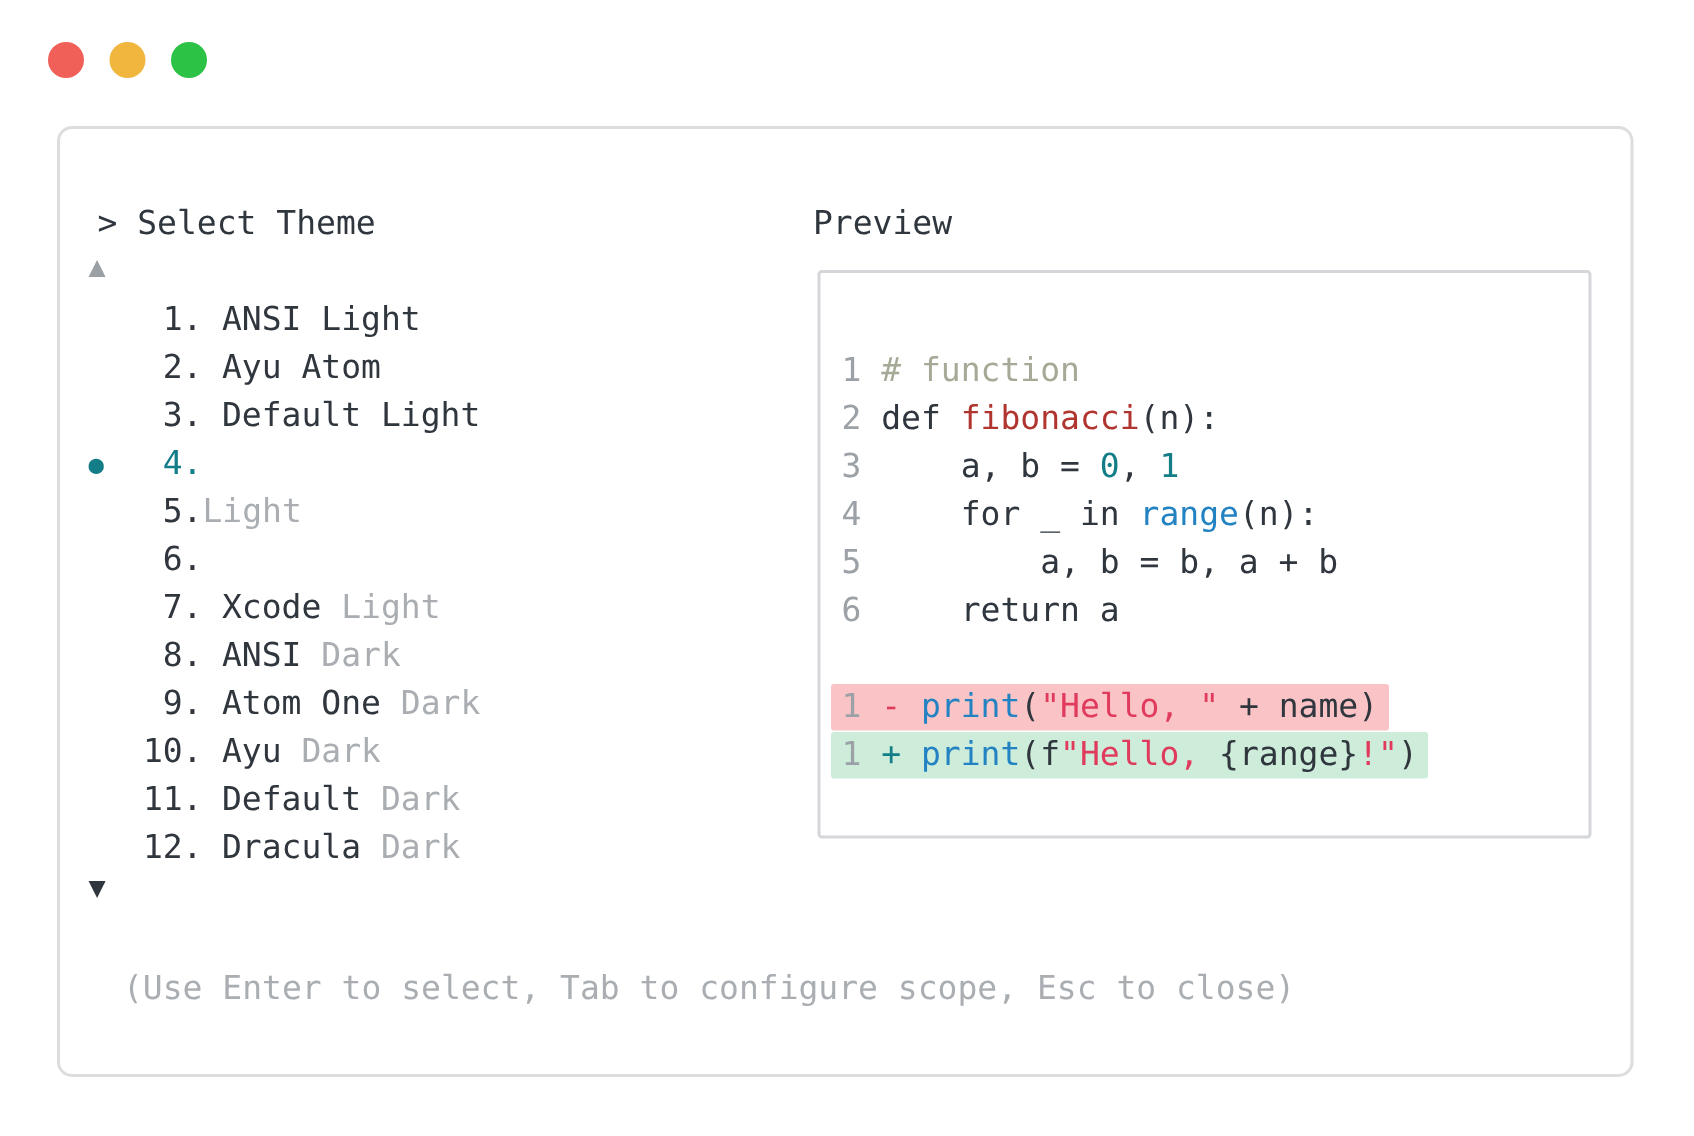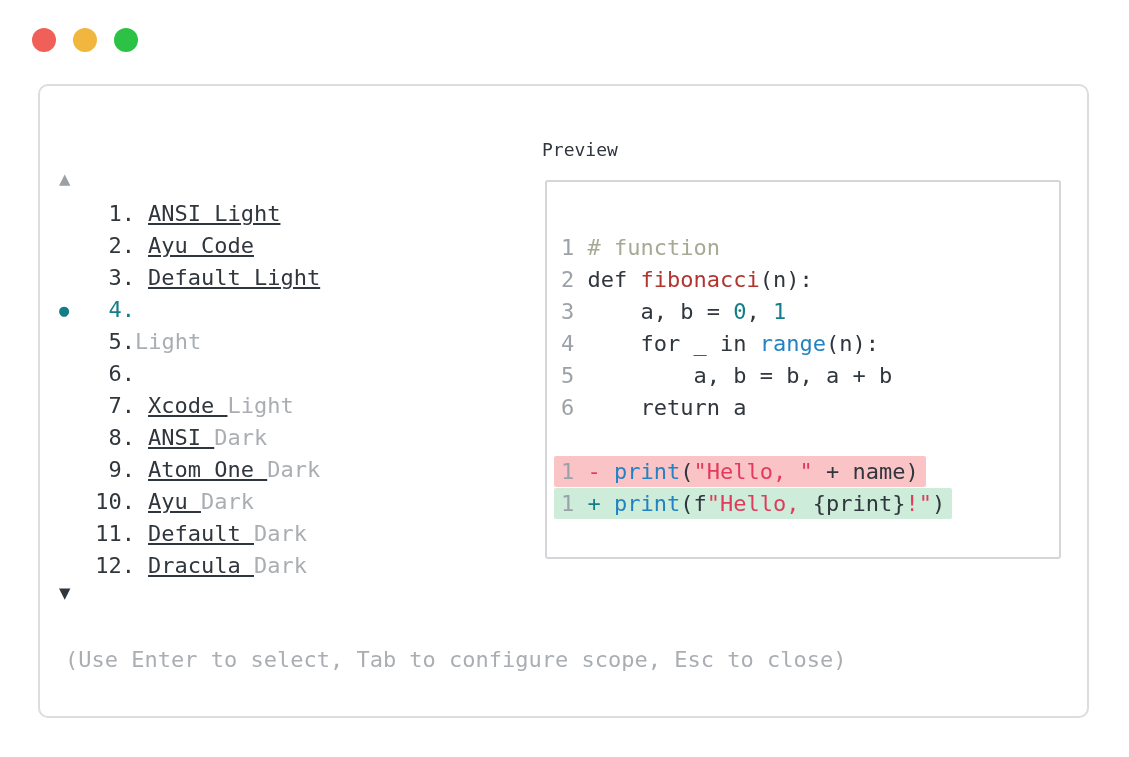--- a/index.html
+++ b/index.html
@@ -9,35 +9,35 @@
   .traffic{position:absolute;top:28px;left:32px;display:flex;gap:17px;}
   .dot{width:24px;height:24px;border-radius:50%;}
   .dot.red{background:var(--dot-red);}
   .dot.yellow{background:var(--dot-yellow);}
   .dot.green{background:var(--dot-green);}
 
   .panel{position:absolute;left:38px;top:84px;width:1051px;height:634px;
          background:#ffffff;border:2px solid var(--border-outer);border-radius:10px;}
 
   .prompt{position:absolute;left:25px;top:48px;font-size:22px;line-height:32px;color:var(--text-dark);white-space:pre;}
-  .preview-label{position:absolute;left:502px;top:48px;font-size:18px;line-height:32px;color:var(--text-dark);}
+  .preview-label{position:absolute;left:502px;top:48px;font-size:22px;line-height:32px;color:var(--text-dark);}
 
   .scroll-up{position:absolute;left:19px;top:80px;font-size:19px;color:var(--arrow-gray);line-height:24px;}
   .scroll-down{position:absolute;left:19px;top:494px;font-size:19px;color:var(--text-dark);line-height:24px;}
 
   .theme-list{position:absolute;left:0;top:112px;width:470px;}
   .theme-row{display:flex;height:32px;line-height:32px;font-size:22px;color:var(--text-dark);
              padding-left:19px;white-space:pre;cursor:default;}
   .theme-row .marker{width:30px;color:var(--teal);font-size:17px;}
   .theme-row .num{width:46px;text-align:right;}
-  .theme-row .nm{margin-left:13px;text-decoration:underline;}
+  .theme-row .nm{margin-left:13px;}
   .theme-row .muted{color:var(--text-muted);}
   .theme-row.selected .num,.theme-row.selected .nm{color:var(--teal);}
 
-  .help{position:absolute;left:25px;top:558px;font-size:22px;line-height:32px;color:var(--text-muted);white-space:pre;text-align:right;}
+  .help{position:absolute;left:42px;top:558px;font-size:22px;line-height:32px;color:var(--text-muted);white-space:pre;text-align:right;}
 
   .preview-box{position:absolute;left:505px;top:94px;width:516px;height:379px;
                border:2px solid var(--border-inner);border-radius:3px;background:#ffffff;
                padding:50px 0 0 14px;overflow:hidden;}
   .code-line{height:32px;line-height:32px;font-size:22px;white-space:pre;color:var(--text-dark);}
   .ln{color:var(--ln-gray);}
   .tok-d{color:var(--text-dark);text-align:right;}
   .tok-c{color:var(--comment);}
   .tok-r{color:var(--func-red);}
   .tok-s{color:var(--string-red);}
@@ -51,27 +51,28 @@
 <body>
 
 <div class="traffic">
   <div class="dot red"></div>
   <div class="dot yellow"></div>
   <div class="dot green"></div>
 </div>
 
 <div class="panel">
 
+  <div class="prompt">&gt; Select Theme</div>
   <div class="preview-label">Preview</div>
 
   <div class="scroll-up">▲</div>
 
   <div class="theme-list" id="theme-list">
       <div class="theme-row"><span class="marker"> </span><span class="num">1.</span><span class="nm">ANSI Light</span></div>
-      <div class="theme-row"><span class="marker"> </span><span class="num">2.</span><span class="nm">Ayu Code</span></div>
+      <div class="theme-row"><span class="marker"> </span><span class="num">2.</span><span class="nm">Ayu Atom</span></div>
       <div class="theme-row"><span class="marker"> </span><span class="num">3.</span><span class="nm">Default Light</span></div>
       <div class="theme-row selected"><span class="marker">●</span><span class="num">4.</span></div>
       <div class="theme-row"><span class="marker"> </span><span class="num">5.</span><span class="muted">Light</span></div>
       <div class="theme-row"><span class="marker"> </span><span class="num">6.</span></div>
       <div class="theme-row"><span class="marker"> </span><span class="num">7.</span><span class="nm">Xcode </span><span class="muted">Light</span></div>
       <div class="theme-row"><span class="marker"> </span><span class="num">8.</span><span class="nm">ANSI </span><span class="muted">Dark</span></div>
       <div class="theme-row"><span class="marker"> </span><span class="num">9.</span><span class="nm">Atom One </span><span class="muted">Dark</span></div>
       <div class="theme-row"><span class="marker"> </span><span class="num">10.</span><span class="nm">Ayu </span><span class="muted">Dark</span></div>
       <div class="theme-row"><span class="marker"> </span><span class="num">11.</span><span class="nm">Default </span><span class="muted">Dark</span></div>
       <div class="theme-row"><span class="marker"> </span><span class="num">12.</span><span class="nm">Dracula </span><span class="muted">Dark</span></div>
@@ -81,17 +82,17 @@
 
   <div class="preview-box" id="preview-box">
       <div class="code-line"><span class="ln">1 </span><span class="tok-c"># function</span></div>
       <div class="code-line"><span class="ln">2 </span><span class="tok-d">def </span><span class="tok-r">fibonacci</span><span class="tok-d">(n):</span></div>
       <div class="code-line"><span class="ln">3 </span><span class="tok-d">    a, b = </span><span class="tok-t">0</span><span class="tok-d">, </span><span class="tok-t">1</span></div>
       <div class="code-line"><span class="ln">4 </span><span class="tok-d">    for _ in </span><span class="tok-b">range</span><span class="tok-d">(n):</span></div>
       <div class="code-line"><span class="ln">5 </span><span class="tok-d">        a, b = b, a + b</span></div>
       <div class="code-line"><span class="ln">6 </span><span class="tok-d">    return a</span></div>
       <div class="code-line"></div>
       <div class="code-line"><span class="hl removed"><span class="ln">1 </span><span class="tok-s">- </span><span class="tok-b">print</span><span class="tok-d">(</span><span class="tok-s">"Hello, "</span><span class="tok-d"> + name)</span></span></div>
-      <div class="code-line"><span class="hl added"><span class="ln">1 </span><span class="tok-t">+ </span><span class="tok-b">print</span><span class="tok-d">(f</span><span class="tok-s">"Hello, </span><span class="tok-d">{print}</span><span class="tok-s">!"</span><span class="tok-d">)</span></span></div>
+      <div class="code-line"><span class="hl added"><span class="ln">1 </span><span class="tok-t">+ </span><span class="tok-b">print</span><span class="tok-d">(f</span><span class="tok-s">"Hello, </span><span class="tok-d">{range}</span><span class="tok-s">!"</span><span class="tok-d">)</span></span></div>
     </div>
 
   <div class="help">(Use Enter to select, Tab to configure scope, Esc to close)</div>
 </div>
 
 </body></html>

